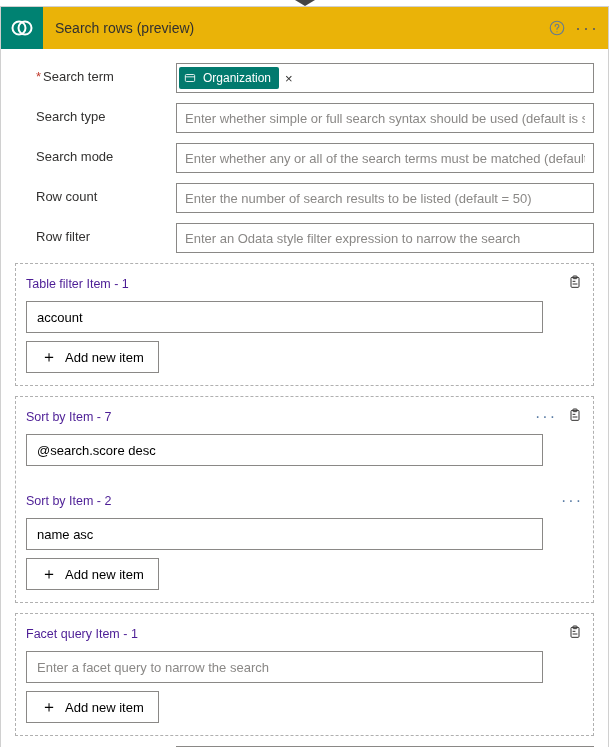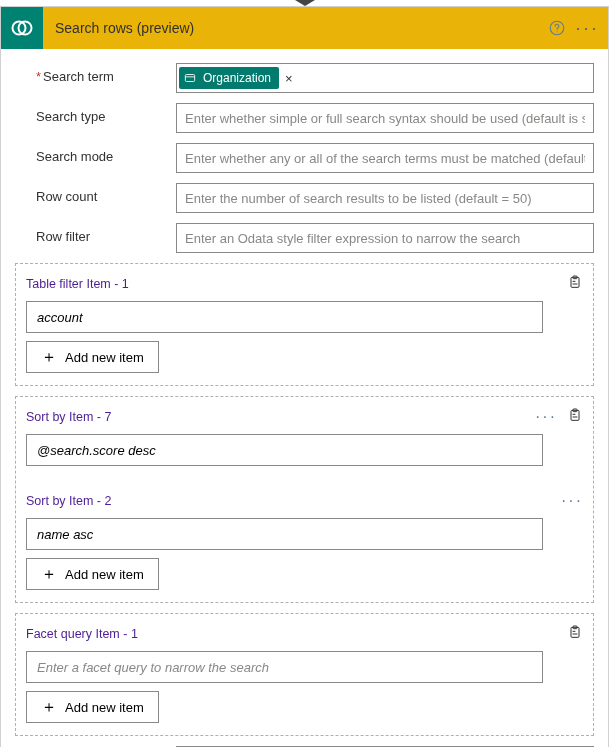--- a/index.html
+++ b/index.html
@@ -26,21 +26,21 @@
     .token .ticon svg { width: 14px; height: 14px; fill: #fff; }
     .token .tlabel { font-size: 12px; color: #fff; padding-right:4px;}
     .token-wrap { background:#fff; border-radius:2px; display:inline-flex; align-items:center; margin-left:-6px;}
     .group { border: 1px dashed #b0b0b0; padding: 10px 10px 12px 10px; margin-bottom: 10px; position: relative; }
     .gheader { display: flex; align-items: center; margin-bottom: 8px; }
     .glabel { font-size: 12.5px; color: #4c1d95; flex: 1; }
     .gicons { display: flex; align-items: center; gap: 10px; }
     .clipboard svg { width: 16px; height: 16px; stroke:#323130; fill:none;}
     .clipboard { cursor:pointer; }
     .gdots { color:#5b7da5; letter-spacing:2px; font-size:16px; cursor:pointer;}
-    .ginput { border: 1px solid #8a8886; height: 32px; padding: 0 10px; display: flex; align-items: center; margin-bottom: 8px; width: calc(100% - 40px); font-style: italic; }
+    .ginput { border: 1px solid #8a8886; height: 32px; padding: 0 10px; display: flex; align-items: center; margin-bottom: 8px; width: calc(100% - 40px); }
     .ginput input { border:none; outline:none; width:100%; font:inherit; }
     .ginput input::placeholder { color:#8a8886; }
     .subitem { margin-top:26px;}
     .addbtn { border: 1px solid #8a8886; background: #fff; height: 32px; display: inline-flex; align-items: center; padding: 0 14px; cursor: pointer; font: inherit; }
     .addbtn .plus { font-size: 16px; margin-right: 8px; line-height:1; }
     .top-pointer { width:100%; display:flex; justify-content:center; height:6px;}
     .top-pointer .tri { width:0; height:0; border-left:10px solid transparent; border-right:10px solid transparent; border-top:6px solid #444; }
   </style>
 </head>
 <body>

